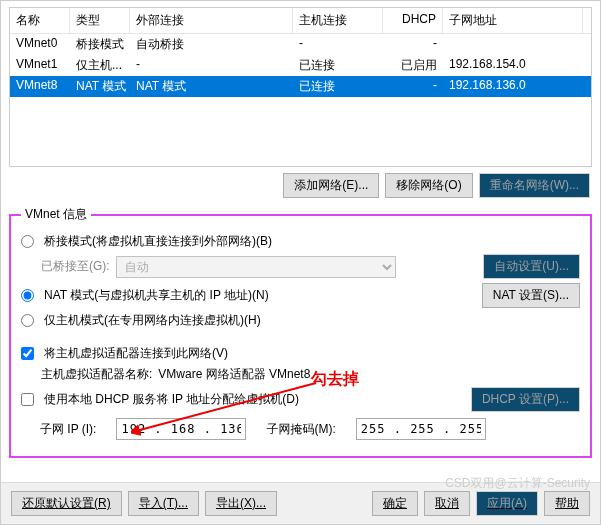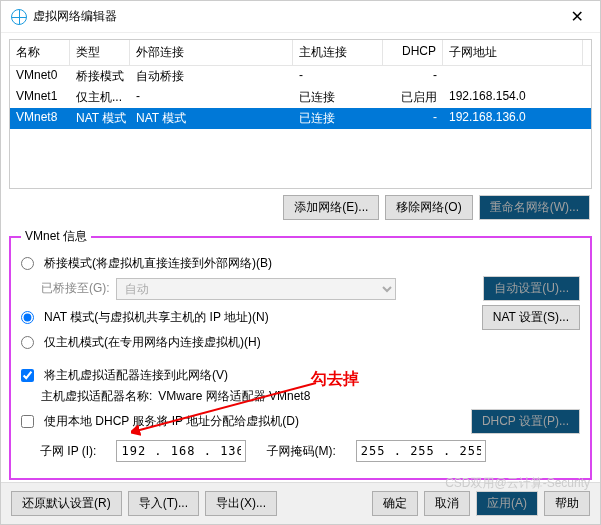--- a/index.html
+++ b/index.html
@@ -26,35 +26,30 @@
 fieldset { margin: 2px 8px; border: 2px solid #d946ef; padding: 6px 10px 10px 10px; }
 legend { padding: 0 4px; }
 .opt-row { display: flex; align-items: center; margin: 4px 0; gap: 6px; }
 .opt-row label { cursor: pointer; }
 .subrow { margin-left: 20px; display: flex; align-items: center; gap: 6px; margin-top: 4px; }
 select, input[type=text] { border: 1px solid #a9a9a9; padding: 2px 4px; font-size: 12px; height: 22px; }
 input[type=radio], input[type=checkbox] { margin: 0 4px 0 0; cursor: pointer; }
 .right-btn { margin-left: auto; }
 .ip-group { display: flex; gap: 20px; align-items: center; margin: 6px 19px; }
 .ip-group input { width: 130px; font-family: monospace; letter-spacing: 1px; text-align: left; }
-.bottom-bar { display: flex; gap: 6px; padding: 8px 10px; border-top: 1px solid #ddd; background: #f0f0f0; margin-top: auto; }
+.bottom-bar { display: flex; gap: 6px; padding: 8px 10px; border-top: 1px solid #ddd; background: #f0f0f0; margin-top: auto; text-decoration: underline; }
 .bottom-bar .spacer { flex: 1; }
 .annotation { position: absolute; left: 310px; top: 368px; color: #e00; font-size: 16px; pointer-events: none; font-weight: bold; }
 .arrow { position: absolute; left: 130px; top: 380px; pointer-events: none; }
 .watermark { position: absolute; right: 10px; bottom: 32px; color: #ccc; font-size: 12px; pointer-events: none; }
 </style>
 </head>
 <body>
 
 <div class="dialog">
-  <div class="titlebar">
-    <span class="icon"></span>
-    <span class="title">虚拟网络编辑器</span>
-    <span class="close">✕</span>
-  </div>
 
   <div class="table-area">
     <div class="table-head">
       <div class="col-name">名称</div>
       <div class="col-type">类型</div>
       <div class="col-ext">外部连接</div>
       <div class="col-host">主机连接</div>
       <div class="col-dhcp">DHCP</div>
       <div class="col-subnet">子网地址</div>
     </div>

